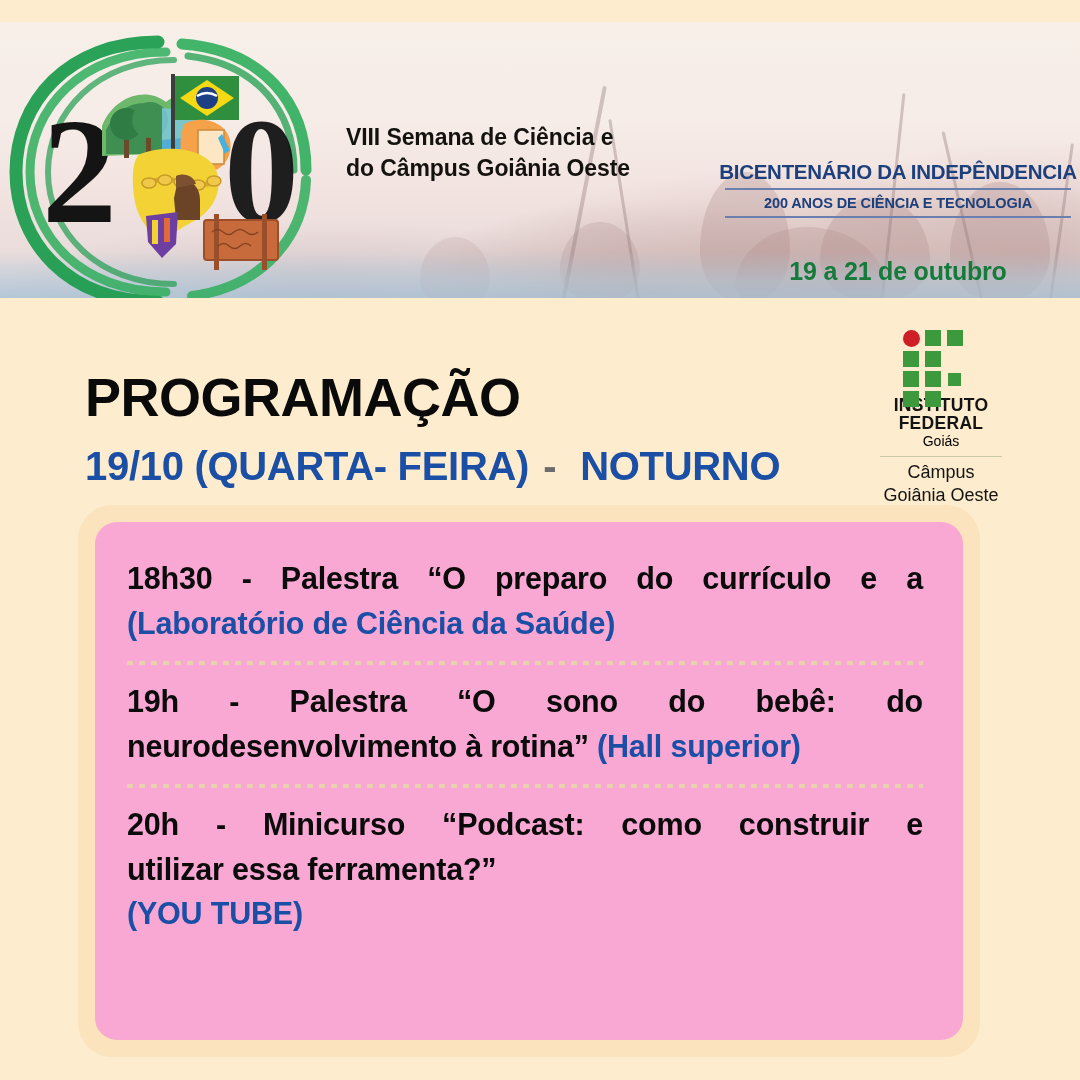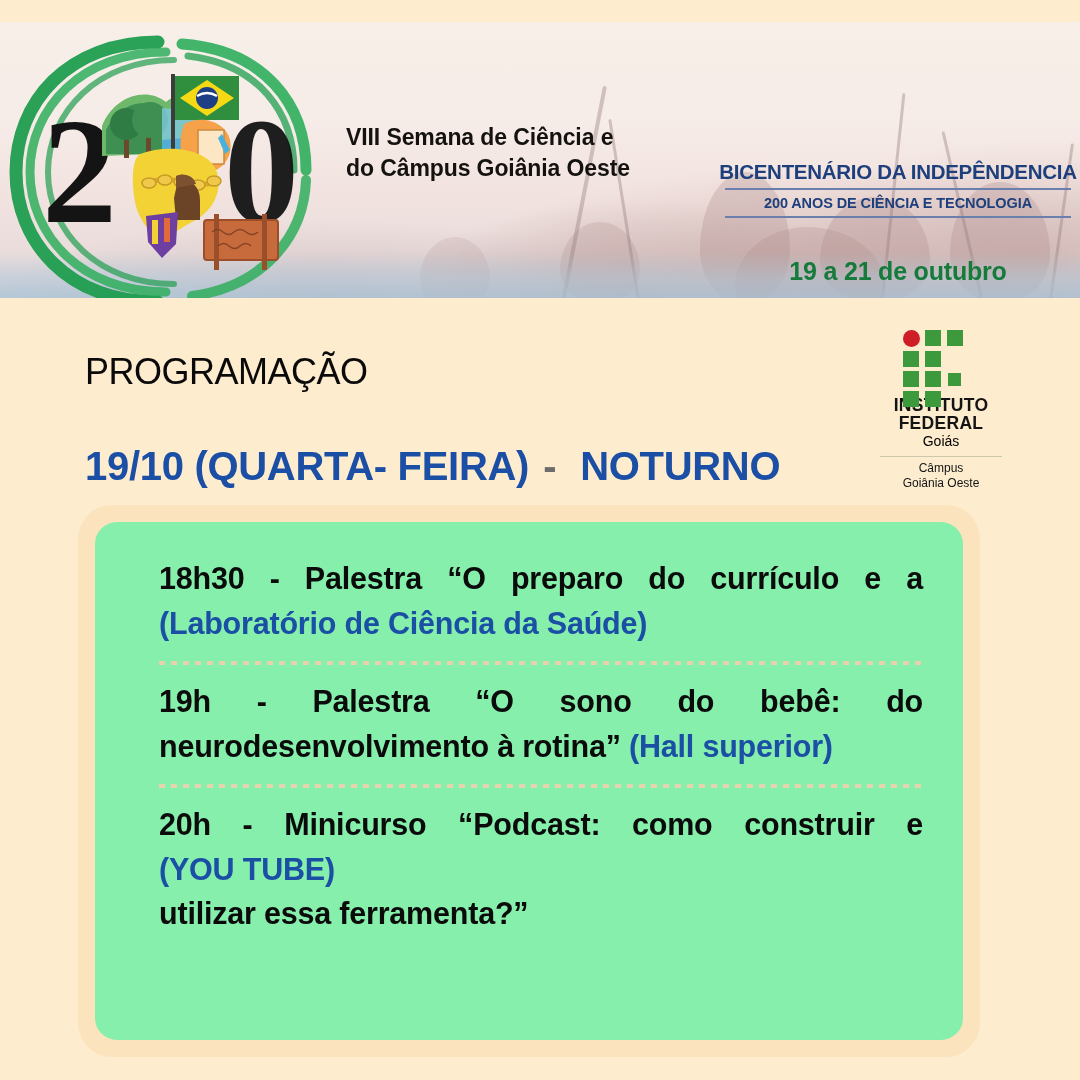--- a/index.html
+++ b/index.html
@@ -61,51 +61,51 @@
     white-space:nowrap;
   }
   .bicent .rule2{height:2px;background:#6a7fae;margin:5px 12px 0 12px;}
   .bicent-date{
     position:absolute;left:713px;top:235px;width:370px;text-align:center;
     font-size:25px;font-weight:bold;color:#157a3a;letter-spacing:-0.2px;
   }
 
   
   .page-title{
-    position:absolute;left:85px;top:351px;
-    font-size:36px;font-weight:normal;color:#0a0a0a;letter-spacing:-0.5px;
+    position:absolute;left:85px;top:366px;
+    font-size:54px;font-weight:bold;color:#0a0a0a;letter-spacing:-0.5px;
   }
   .page-subtitle{
     position:absolute;left:85px;top:444px;
     font-size:40px;font-weight:bold;color:#1b4ea5;letter-spacing:-0.3px;
     white-space:nowrap;
   }
   .page-subtitle .sep{color:#6c6c6c;font-weight:bold;padding:0 14px;}
   .page-subtitle .shift{padding-left:10px;}
 
   
   .if-logo{position:absolute;left:876px;top:330px;width:130px;text-align:center;}
   .if-grid{width:76px;margin:0 auto 8px auto;position:relative;height:58px;}
   .if-sq{position:absolute;width:16px;height:16px;background:#3c9a3c;}
   .if-dot{position:absolute;width:17px;height:17px;background:#cf1f26;border-radius:50%;}
   .if-sq.small{width:13px;height:13px;}
   .if-name1{font-size:17.5px;font-weight:bold;color:#141414;letter-spacing:0.3px;line-height:1.03;}
   .if-name2{font-size:14px;color:#000000;line-height:1.25;margin-top:1px;}
   .if-rule{height:1.5px;background:#c9c8a8;margin:5px 4px 4px 4px;}
-  .if-campus{font-size:12px;color:#141414;line-height:1.28;}
+  .if-campus{font-size:18px;color:#141414;line-height:1.28;}
 
   
   .card{
     position:absolute;left:78px;top:505px;width:902px;height:552px;
     background:#fbe3bd;border-radius:34px;
     box-sizing:border-box;padding:17px;
   }
   .card-inner{
-    width:100%;height:100%;background:#86efac;border-radius:22px;
-    box-sizing:border-box;padding:34px 40px 28px 64px;
+    width:100%;height:100%;background:#f9a8d4;border-radius:22px;
+    box-sizing:border-box;padding:34px 40px 28px 32px;
     position:relative;
   }
   .entry{margin:0;}
   .entry p{
     margin:0;
     font-size:30.5px;font-weight:bold;line-height:1.46;
     color:#0b0b0b;letter-spacing:-0.2px;
   }
   .entry p.just{text-align:justify;text-align-last:justify;}
   .entry p.just-left{text-align:justify;text-align-last:left;}
@@ -258,18 +258,18 @@
 
     <div class="entry">
       <p class="just">19h - Palestra “O sono do bebê: do</p>
       <p class="just-left"><span>neurodesenvolvimento à rotina”</span><span> </span><span class="loc">(Hall superior)</span></p>
     </div>
 
     <div class="divider"></div>
 
     <div class="entry">
       <p class="just">20h - Minicurso “Podcast: como construir e</p>
+      <p class="just-left">utilizar essa ferramenta?”</p>
       <p class="just-left loc">(YOU TUBE)</p>
-      <p class="just-left">utilizar essa ferramenta?”</p>
     </div>
 
   </div>
 </div>
 
 </body></html>

